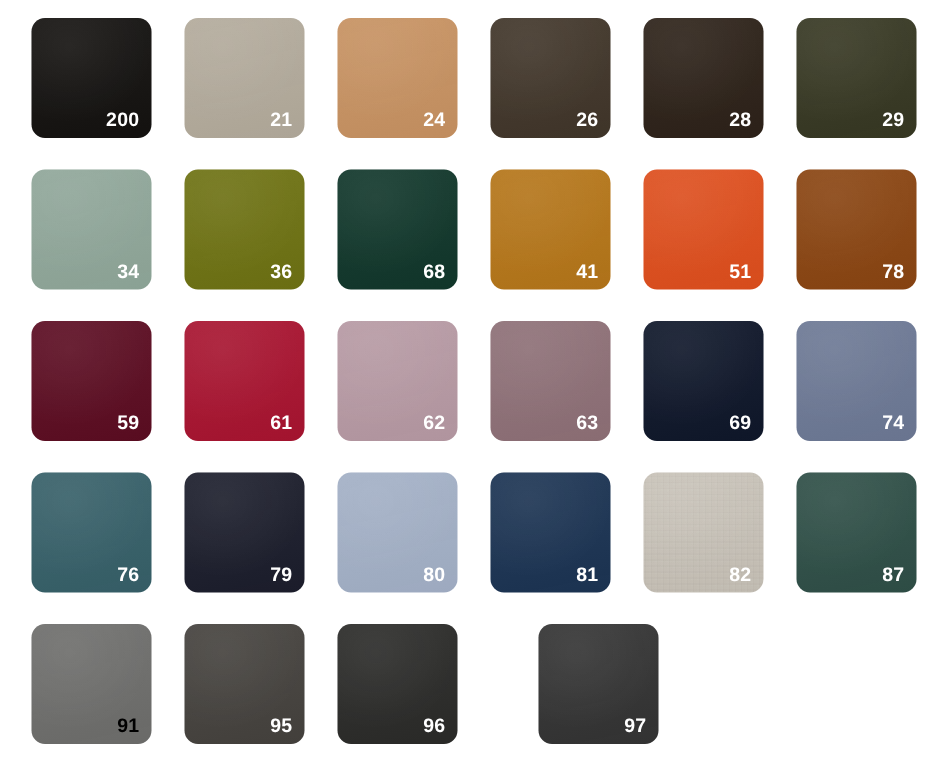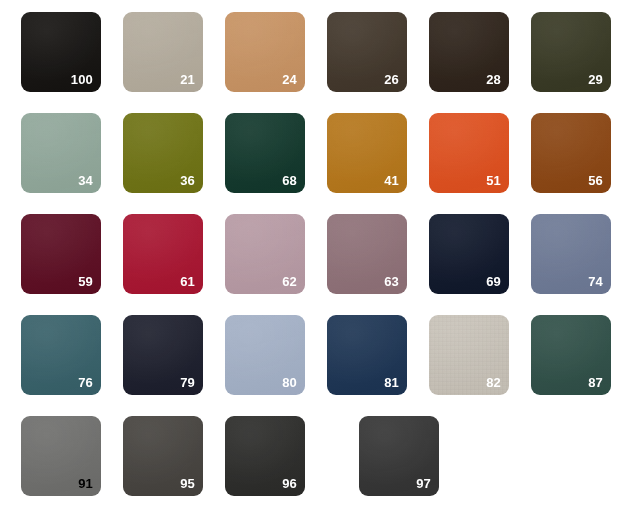--- a/index.html
+++ b/index.html
@@ -63,21 +63,21 @@
     text-align: right;
     font-family: "Liberation Sans", sans-serif;
   }
 </style>
 </head>
 <body style="background: rgb(255, 255, 255);">
 
 <div id="swatch-grid">
     <div class="swatch" title="black" style="background: rgb(20, 18, 16);">
       <span class="swatch-sheen"></span>
-      <span class="swatch-label" style="color: rgb(255, 255, 255);">100</span>
+      <span class="swatch-label" style="color: rgb(255, 255, 255);">200</span>
     </div>
     <div class="swatch" title="light-taupe" style="background: rgb(179, 171, 156);">
       <span class="swatch-sheen"></span>
       <span class="swatch-label" style="color: rgb(255, 255, 255);">21</span>
     </div>
     <div class="swatch" title="camel-tan" style="background: rgb(199, 146, 98);">
       <span class="swatch-sheen"></span>
       <span class="swatch-label" style="color: rgb(255, 255, 255);">24</span>
     </div>
     <div class="swatch" title="dark-brown" style="background: rgb(65, 54, 42);">
@@ -107,21 +107,21 @@
     <div class="swatch" title="amber-ochre" style="background: rgb(181, 118, 26);">
       <span class="swatch-sheen"></span>
       <span class="swatch-label" style="color: rgb(255, 255, 255);">41</span>
     </div>
     <div class="swatch" title="vivid-orange" style="background: rgb(222, 79, 30);">
       <span class="swatch-sheen"></span>
       <span class="swatch-label" style="color: rgb(255, 255, 255);">51</span>
     </div>
     <div class="swatch" title="rust-brown" style="background: rgb(138, 69, 18);">
       <span class="swatch-sheen"></span>
-      <span class="swatch-label" style="color: rgb(255, 255, 255);">56</span>
+      <span class="swatch-label" style="color: rgb(255, 255, 255);">78</span>
     </div>
     <div class="swatch" title="dark-burgundy" style="background: rgb(92, 13, 34);">
       <span class="swatch-sheen"></span>
       <span class="swatch-label" style="color: rgb(255, 255, 255);">59</span>
     </div>
     <div class="swatch" title="crimson-red" style="background: rgb(168, 20, 48);">
       <span class="swatch-sheen"></span>
       <span class="swatch-label" style="color: rgb(255, 255, 255);">61</span>
     </div>
     <div class="swatch" title="dusty-rose" style="background: rgb(183, 154, 164); padding-left: 48px;">

